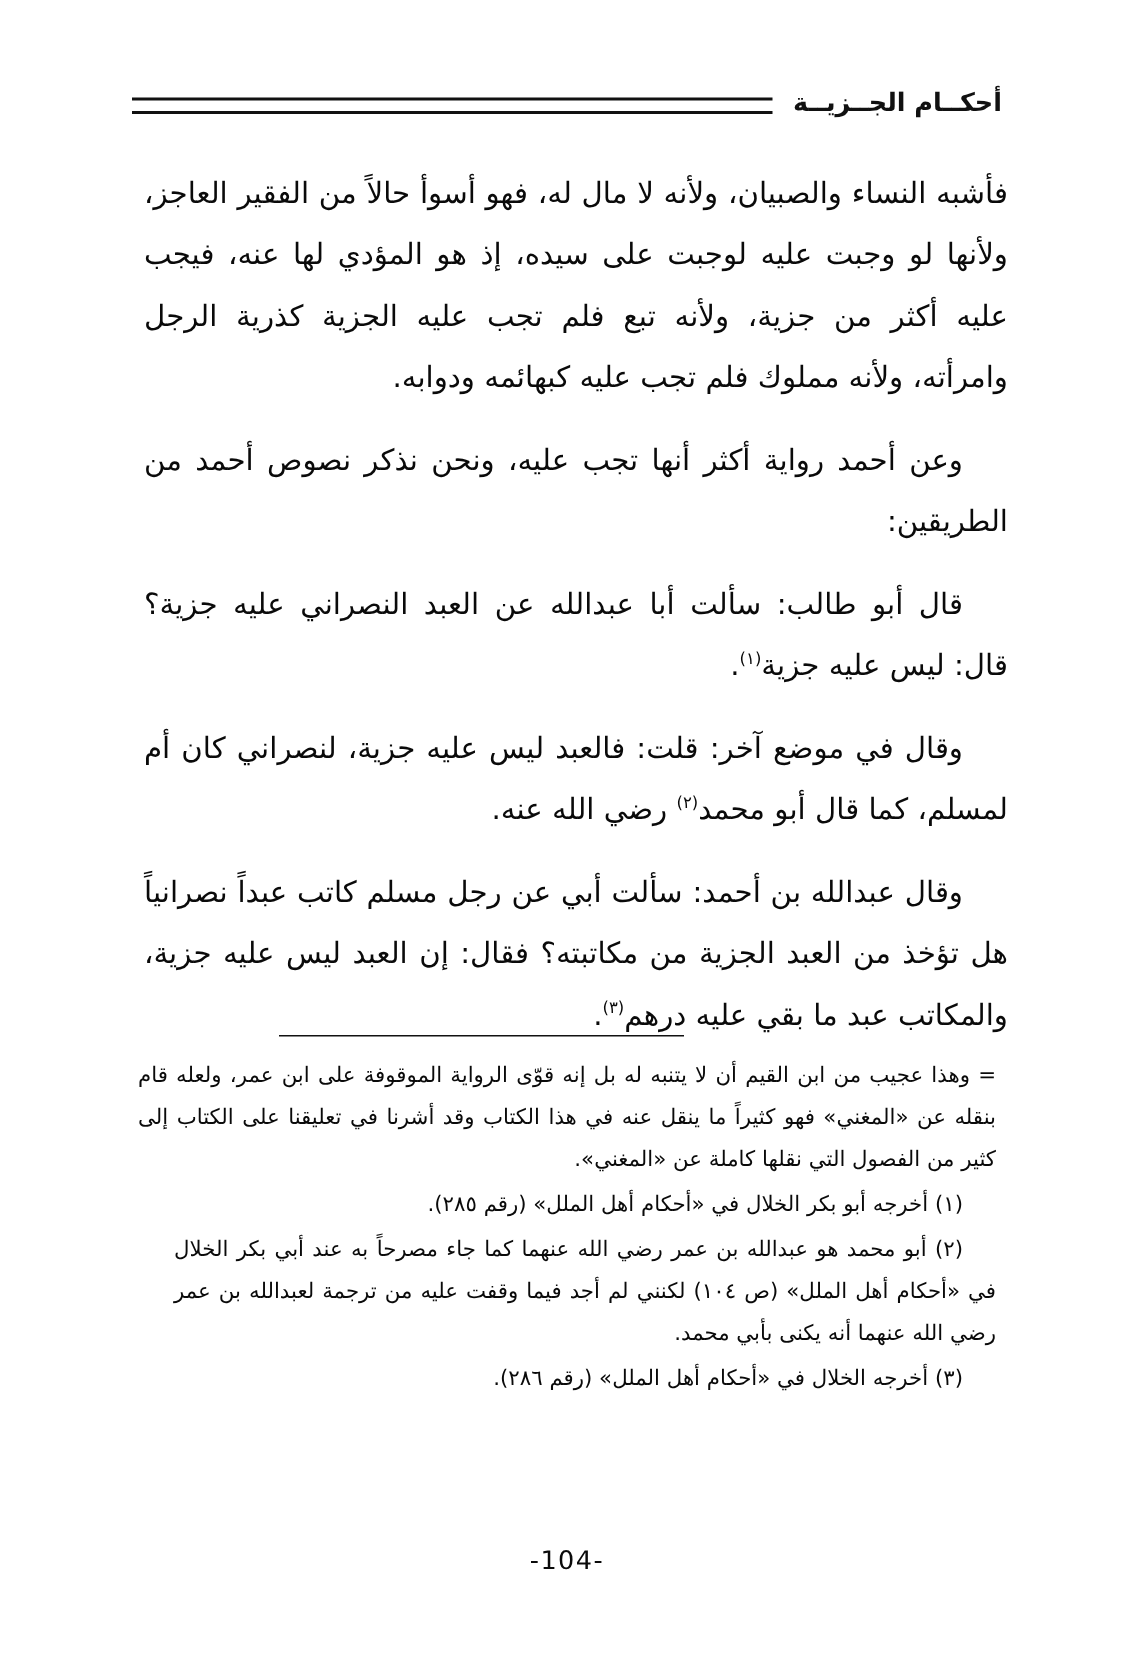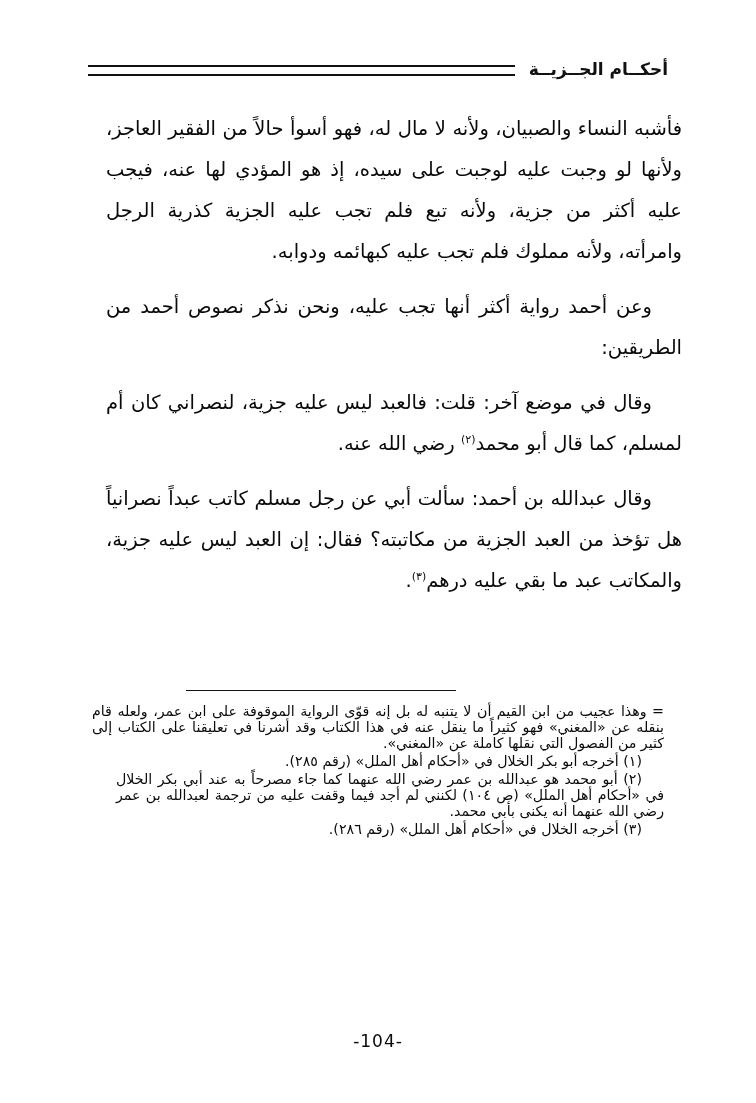--- a/index.html
+++ b/index.html
@@ -42,21 +42,21 @@
     height: 7px;
     border-top: 2px solid #111;
     border-bottom: 2px solid #111;
     margin-top: 2px;
   }
 
   
   .body-text {
     position: absolute;
     top: 108px;
-    right: 74px;
+    right: 84px;
     width: 576px;
     text-align: justify;
     text-align-last: right;
     font-size: 19.5px;
     line-height: 41px;
   }
   .para {
     margin: 0 0 14px 0;
   }
   .para.indent {
@@ -77,21 +77,21 @@
     border-top: 1.6px solid #111;
   }
 
   
   .footnotes {
     position: absolute;
     top: 703px;
     right: 92px;
     width: 572px;
     font-size: 14.2px;
-    line-height: 16px;
+    line-height: 28px;
     text-align: justify;
     text-align-last: right;
   }
   .fn-para {
     margin: 0 0 2px 0;
   }
   .fn-para.ind {
     text-indent: 22px;
     margin-left: 24px;
   }
@@ -116,20 +116,21 @@
     <div class="header-title">أحكــام الجــزيــة</div>
     <div class="header-rule"></div>
   </div>
 
   <div class="body-text">
 
     <p class="para">فأشبه النساء والصبيان، ولأنه لا مال له، فهو أسوأ حالاً من الفقير العاجز، ولأنها لو وجبت عليه لوجبت على سيده، إذ هو المؤدي لها عنه، فيجب عليه أكثر من جزية، ولأنه تبع فلم تجب عليه الجزية كذرية الرجل وامرأته، ولأنه مملوك فلم تجب عليه كبهائمه ودوابه.</p>
 
     <p class="para indent">وعن أحمد رواية أكثر أنها تجب عليه، ونحن نذكر نصوص أحمد من الطريقين:</p>
 
+    <p class="para indent"><span>قال أبو طالب: سألت أبا عبدالله عن العبد النصراني عليه جزية؟ قال: ليس عليه جزية</span><sup class="fn">(١)</sup><span>.</span></p>
 
     <p class="para indent"><span>وقال في موضع آخر: قلت: فالعبد ليس عليه جزية، لنصراني كان أم لمسلم، كما قال أبو محمد</span><sup class="fn">(٢)</sup><span> رضي الله عنه.</span></p>
 
     <p class="para indent"><span>وقال عبدالله بن أحمد: سألت أبي عن رجل مسلم كاتب عبداً نصرانياً هل تؤخذ من العبد الجزية من مكاتبته؟ فقال: إن العبد ليس عليه جزية، والمكاتب عبد ما بقي عليه درهم</span><sup class="fn">(٣)</sup><span>.</span></p>
 
   </div>
 
   <div class="fn-rule"></div>
 
   <div class="footnotes">

